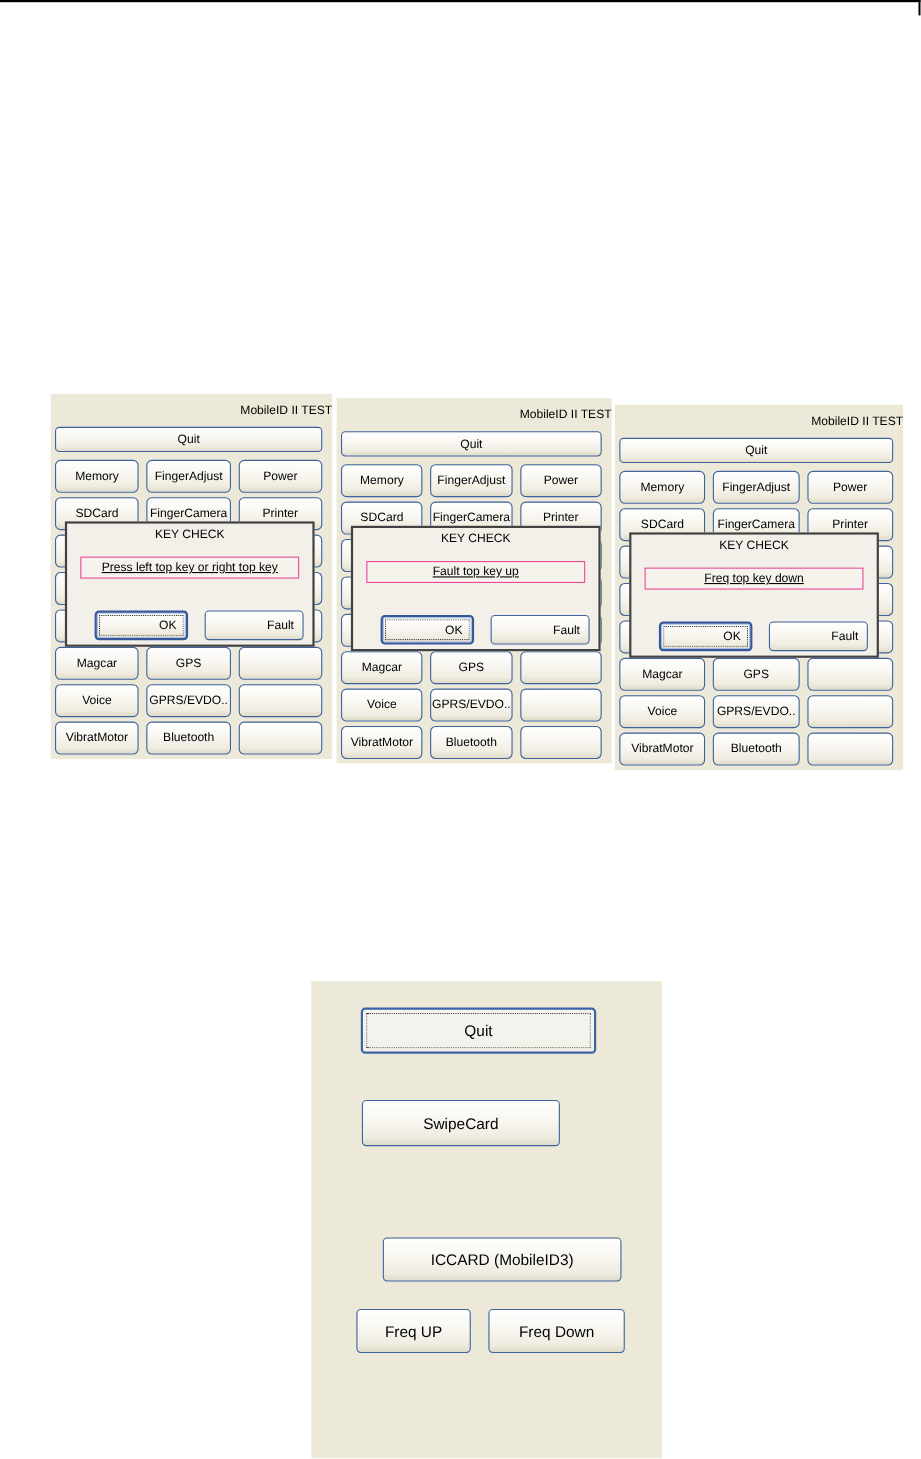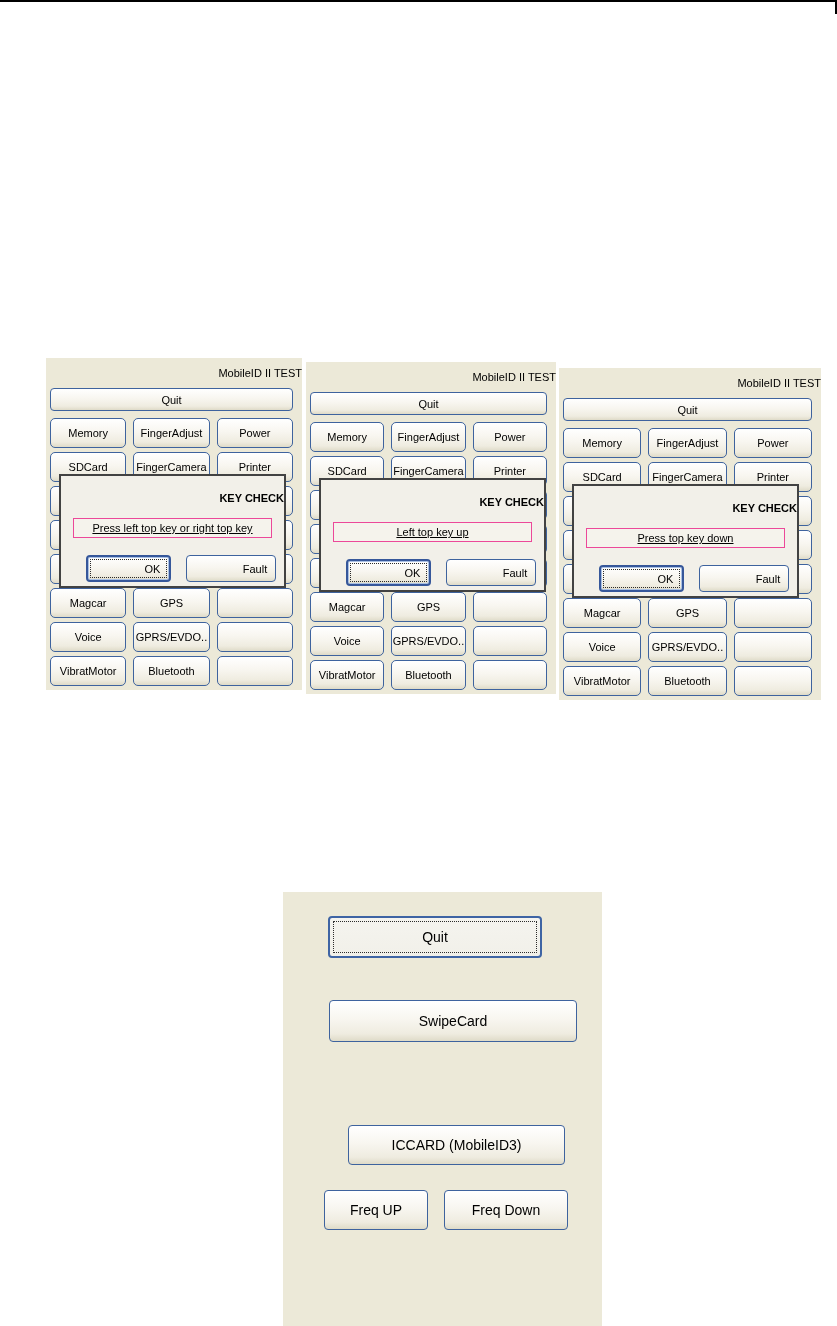--- a/index.html
+++ b/index.html
@@ -32,38 +32,38 @@
   .quitbtn { margin: 1px 9px 0 4px; width: calc(100% - 13px); height: 23px; }
 
   .pgrid { display: grid; grid-template-columns: 1fr 1fr 1fr; column-gap: 7px; row-gap: 4px; margin: 7px 9px 0 4px; }
   .pgrid .gbtn { height: 30px; border-radius: 5px; }
 
   
   .kdialog {
     position: absolute; left: 13px; top: 116px; width: 227px; height: 114px;
     background: #F2F0E9; border: 2px solid #424242; z-index: 5;
   }
-  .ktitle { margin-top: 16px; text-align: right; font-size: 11px; font-weight: bold; }
+  .ktitle { margin-top: 4px; text-align: center; font-size: 11px; }
   .kmsg {
     margin: 14px 12px 0 12px; height: 20px; line-height: 18px; text-align: center;
     font-size: 11px; background: #F5F3EC; border: 1px solid #ec4899;
     white-space: nowrap; overflow: hidden; text-decoration: underline;
   }
   .dlgbtn { position: absolute; top: 79px; height: 27px; padding-left: 48px; }
   .okbtn { left: 25px; width: 85px; border: 2px solid #36579A; box-shadow: inset 0 0 0 1px #A9C0E4; }
   .faultbtn { left: 125px; width: 90px; }
   .marquee { position: absolute; inset: 2px; border: 1px dotted #2b2b2b; border-radius: 1px; pointer-events: none; }
 
   
   .cpanel { position: absolute; left: 283px; top: 892px; width: 319px; height: 434px; background: #ECE9D8; }
   .cbtn { position: absolute; font-size: 14px; border-radius: 4px; }
   #cquit { left: 45px; top: 24px; width: 214px; height: 42px; border: 2px solid #3E64A4;
            background: linear-gradient(180deg, #F5F4EF 0%, #F1F0E9 100%); }
   #cquit .marquee { inset: 3px; }
-  #cswipe       { left: 46px;  top: 108px; width: 248px; height: 42px; }
+  #cswipe       { left: 46px;  top: 108px; width: 180px; height: 42px; }
   #ccontactless { left: 45px;  top: 170px; width: 218px; height: 41px; }
   #ciccard      { left: 45px;  top: 233px; width: 217px; height: 40px; margin-left: 20px; }
   #cfrequp      { left: 41px;  top: 298px; width: 104px; height: 40px; text-align: center; }
   #cfreqdown    { left: 161px; top: 298px; width: 124px; height: 40px; }
 </style>
 </head>
 <body>
 
 <div class="top-rule"></div>
 <div class="top-rule-tick"></div>
@@ -138,21 +138,21 @@
       <button class="xpbtn gbtn"></button>
       <button class="xpbtn gbtn">Voice</button>
       <button class="xpbtn gbtn">GPRS/EVDO..</button>
       <button class="xpbtn gbtn"></button>
       <button class="xpbtn gbtn">VibratMotor</button>
       <button class="xpbtn gbtn">Bluetooth</button>
       <button class="xpbtn gbtn"></button>
     </div>
   <div class="kdialog">
     <div class="ktitle">KEY CHECK</div>
-    <div class="kmsg">Left top key up</div>
+    <div class="kmsg">Fault top key up</div>
     <button class="xpbtn dlgbtn okbtn">
         <span class="marquee"></span>
         <span>OK</span>
       </button>
     <button class="xpbtn dlgbtn faultbtn">
         <span>Fault</span>
       </button>
   </div>
 </div>
 
@@ -182,21 +182,21 @@
       <button class="xpbtn gbtn"></button>
       <button class="xpbtn gbtn">Voice</button>
       <button class="xpbtn gbtn">GPRS/EVDO..</button>
       <button class="xpbtn gbtn"></button>
       <button class="xpbtn gbtn">VibratMotor</button>
       <button class="xpbtn gbtn">Bluetooth</button>
       <button class="xpbtn gbtn"></button>
     </div>
   <div class="kdialog">
     <div class="ktitle">KEY CHECK</div>
-    <div class="kmsg">Press top key down</div>
+    <div class="kmsg">Freq top key down</div>
     <button class="xpbtn dlgbtn okbtn">
         <span class="marquee"></span>
         <span>OK</span>
       </button>
     <button class="xpbtn dlgbtn faultbtn">
         <span>Fault</span>
       </button>
   </div>
 </div>
 

